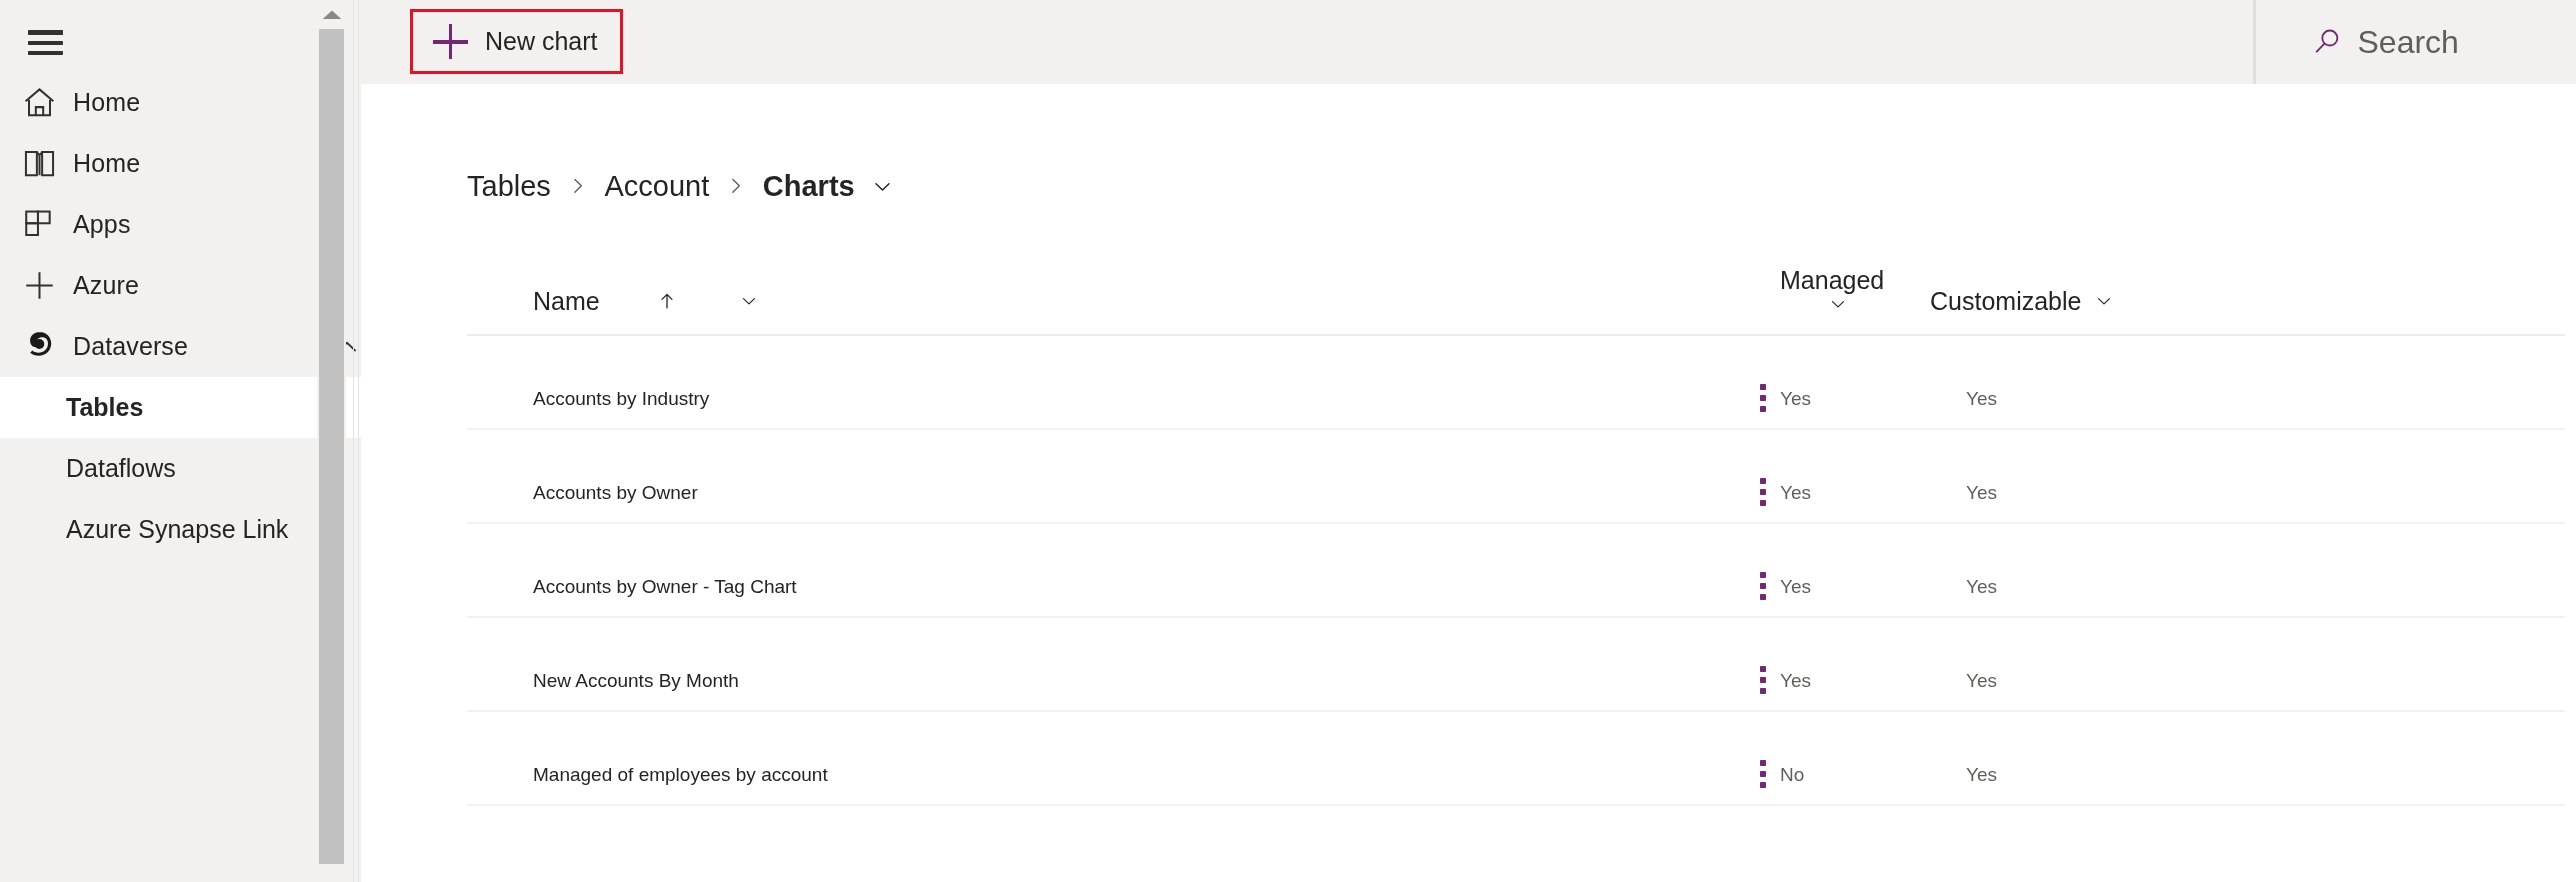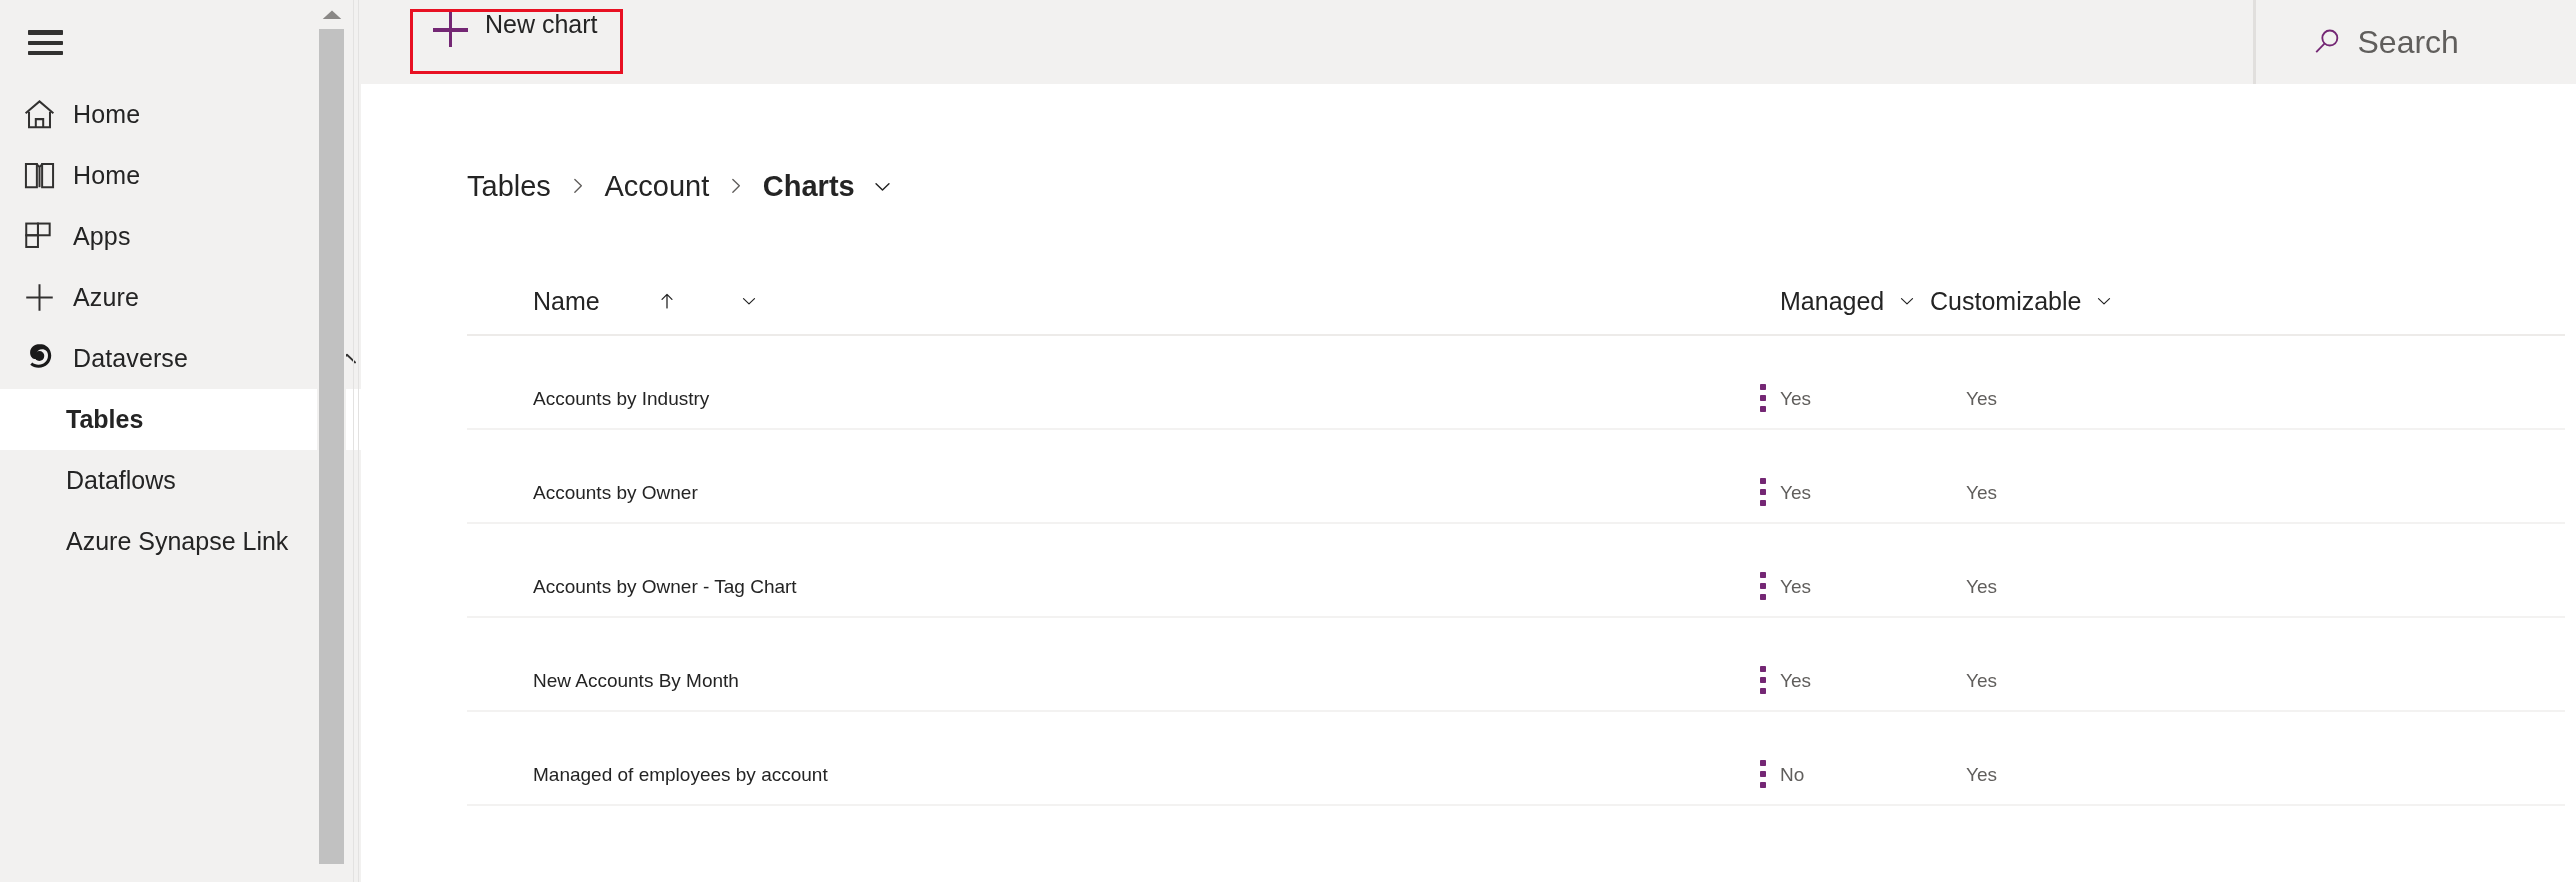--- a/index.html
+++ b/index.html
@@ -53,21 +53,21 @@
     background: #323130;
     border-radius: 0.8px;
   }
   .hamburger-btn .bar.b1 { top: 18.6px; }
   .hamburger-btn .bar.b2 { top: 29px; }
   .hamburger-btn .bar.b3 { top: 39px; }
 
   .nav-list {
     position: absolute;
     left: 0;
-    top: 84px;
+    top: 72px;
     width: 400px;
   }
 
   .nav-item {
     position: relative;
     display: flex;
     align-items: center;
     height: 61px;
     padding-left: 18.6px;
     box-sizing: border-box;
@@ -175,20 +175,21 @@
     height: 84px;
     background: #f2f1f0;
   }
 
   .new-chart-btn {
     position: absolute;
     left: 49px;
     top: 9.3px;
     height: 65px;
     display: flex;
+    align-items: center;
     padding: 0 22px 0 20px;
     box-sizing: border-box;
     border: 3.4px solid #e81123;
     cursor: pointer;
     background: transparent;
   }
   .new-chart-btn .plus-icon {
     width: 35px;
     height: 35px;
     position: relative;
@@ -317,21 +318,21 @@
   }
   .col-head .sort-arrow {
     margin-left: 8.4px;
     display: flex; align-items: center;
   }
   .col-head .col-chevron {
     margin-left: 11.8px;
     display: flex; align-items: center;
   }
   .col-name { left: 66px; gap: 48px; }
-  .col-managed { left: 1313px; }
+  .col-managed { left: 1313px; flex-direction: column; }
   .col-custom { left: 1463px; }
 
   .grid-row {
     position: relative;
     height: 92px;
     border-bottom: 2.5px solid #f3f2f1;
   }
   .cell {
     position: absolute;
     top: 16px;

